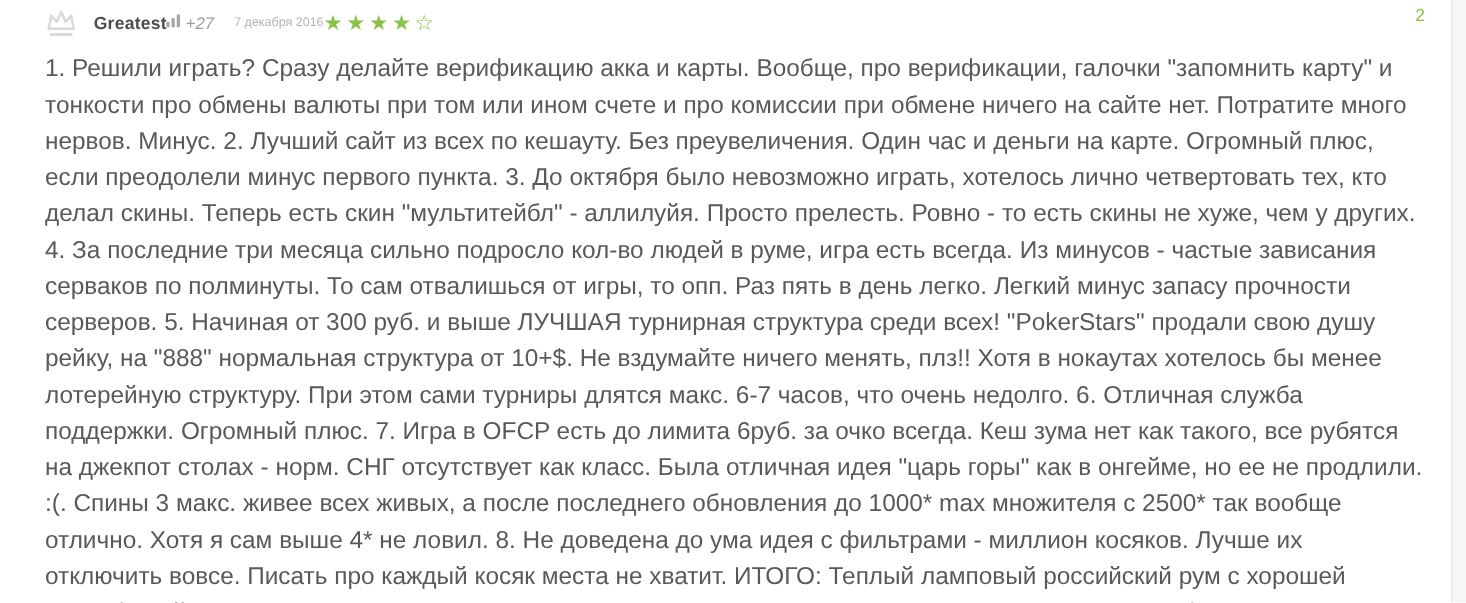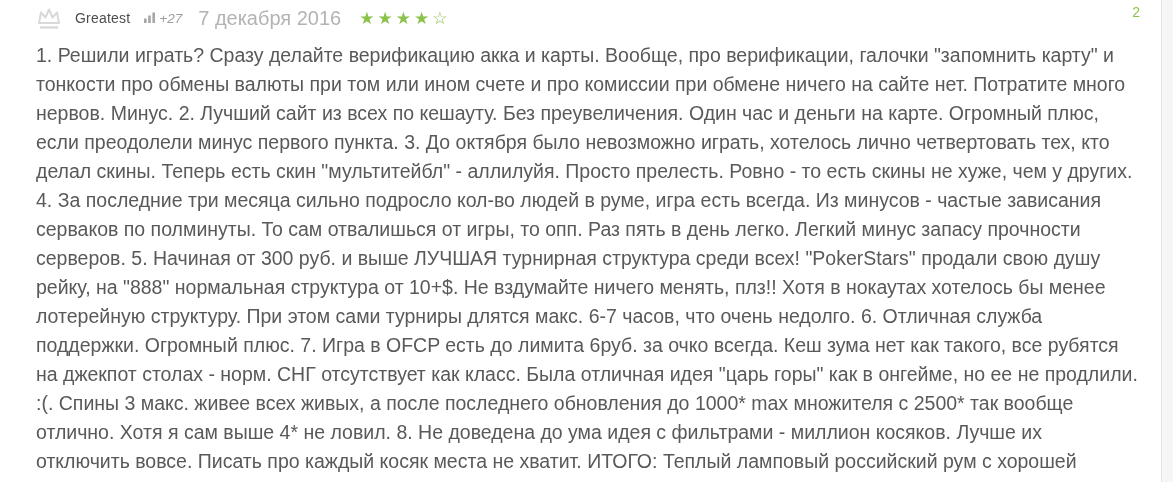--- a/index.html
+++ b/index.html
@@ -24,35 +24,34 @@
   .header {
     position: absolute; top: 4px; left: 33px;
     display: flex; align-items: center; height: 28px;
   }
   .avatar {
     width: 32px; height: 26px; margin-right: 10px;
     display: inline-flex; align-items: center; justify-content: center;
     cursor: pointer;
   }
   .author {
-    font-size: 14px; font-weight: normal;
+    font-size: 14px; font-weight: bold;
     color: var(--author-text, #4d4d4d);
     letter-spacing: .2px;
-    margin-right: 14px;
+    margin-right: 0;
     cursor: pointer;
   }
   .rep {
     display: inline-flex; align-items: center;
     margin-right: 16px; cursor: pointer; font-style: italic;
   }
   .rep .bars { margin-right: 3px; display: inline-block; }
   .rep .val { font-size: 13.5px; color: var(--reputation-text, #9e9e9e); }
   .date {
-    font-size: 20px; color: var(--muted-text, #b3b3b3);
-    margin-right: 18px;
+    font-size: 10px; color: var(--muted-text, #b3b3b3);
   }
   .stars { display: inline-flex; align-items: center; }
   .star {
     font-size: 17px; line-height: 17px;
     color: var(--accent-green, #8bc34a);
     margin-right: 3px;
   }
   .review-number {
     position: absolute; top: 4px; right: 20px;
     font-size: 14px; color: var(--accent-green, #8bc34a);

